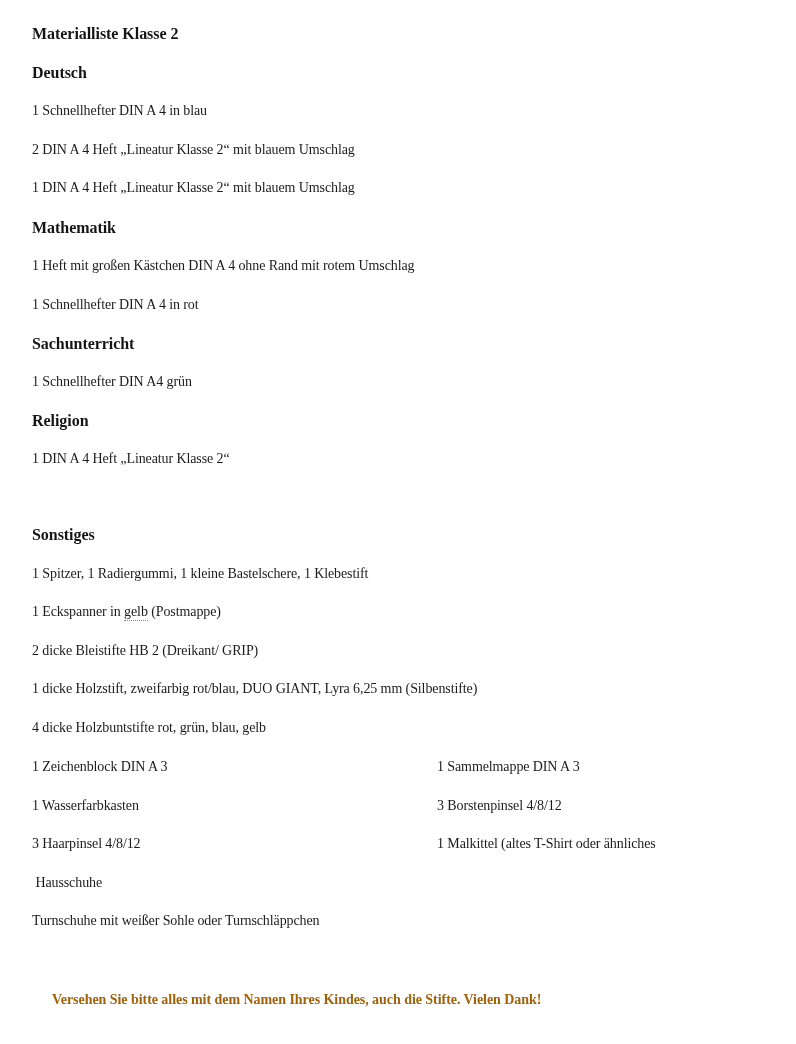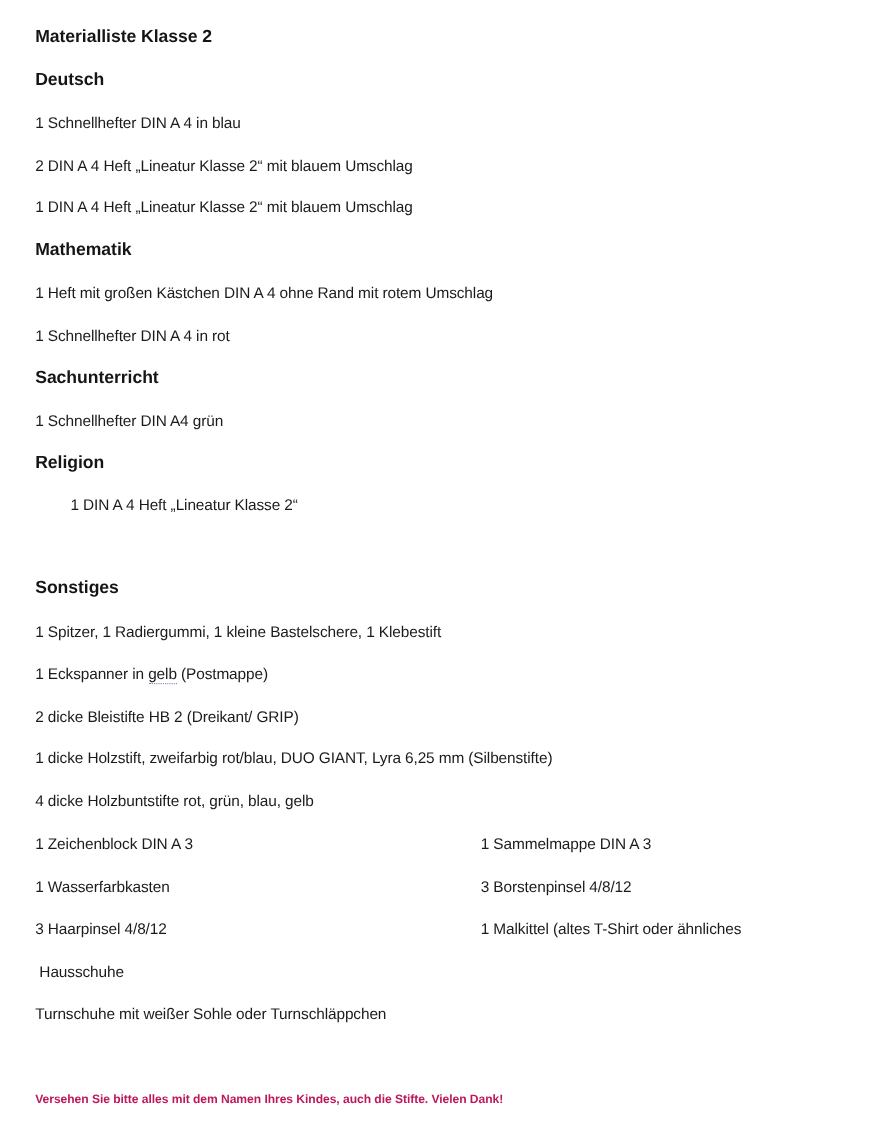--- a/index.html
+++ b/index.html
@@ -8,21 +8,21 @@
     padding: 0;
     background: #ffffff;
   }
 
   #page {
     position: relative;
     width: 796px;
     height: 1044px;
     background: #ffffff;
     overflow: hidden;
-    font-family: Liberation Sans, sans-serif;
+    font-family: Liberation Serif, serif;
     color: #1b1b1b;
     -webkit-font-smoothing: antialiased;
   }
 
   
   .line {
     position: absolute;
     left: 32px;
     white-space: pre;
     font-size: 14px;
@@ -41,23 +41,24 @@
   .line.body {
     font-weight: normal;
   }
 
   .line.col2 {
     left: 437px;
   }
 
   .line.footer {
     font-weight: bold;
-    font-size: 11px;
+    font-size: 14px;
     letter-spacing: -0.05px;
-    color: #be185d;
+    color: #a16207;
+    margin-left: 20px;
   }
 
   
   .smarttag {
     border-bottom: 1px dotted #7a86a8;
     padding-bottom: 1px;
   }
 </style>
 </head>
 <body>
@@ -79,21 +80,21 @@
   <div class="line body" style="top:256px;">1 Heft mit großen Kästchen DIN A 4 ohne Rand mit rotem Umschlag</div>
 
   <div class="line body" style="top:295px;">1 Schnellhefter DIN A 4 in rot</div>
 
   <div class="line heading" style="top:334px;">Sachunterricht</div>
 
   <div class="line body" style="top:372px;">1 Schnellhefter DIN A4 grün</div>
 
   <div class="line heading" style="top:411px;">Religion</div>
 
-  <div class="line body" style="top:449px;margin-left:32px;">1 DIN A 4 Heft „Lineatur Klasse 2“</div>
+  <div class="line body" style="top:449px;">1 DIN A 4 Heft „Lineatur Klasse 2“</div>
 
   <div class="line heading" style="top:525px;">Sonstiges</div>
 
   <div class="line body" style="top:564px;">1 Spitzer, 1 Radiergummi, 1 kleine Bastelschere, 1 Klebestift</div>
 
   <div class="line body" style="top:602px;"><span>1 Eckspanner in </span><span class="smarttag">gelb</span><span> (Postmappe)</span></div>
 
   <div class="line body" style="top:641px;">2 dicke Bleistifte HB 2 (Dreikant/ GRIP)</div>
 
   <div class="line body" style="top:679px;">1 dicke Holzstift, zweifarbig rot/blau, DUO GIANT, Lyra 6,25 mm (Silbenstifte)</div>

